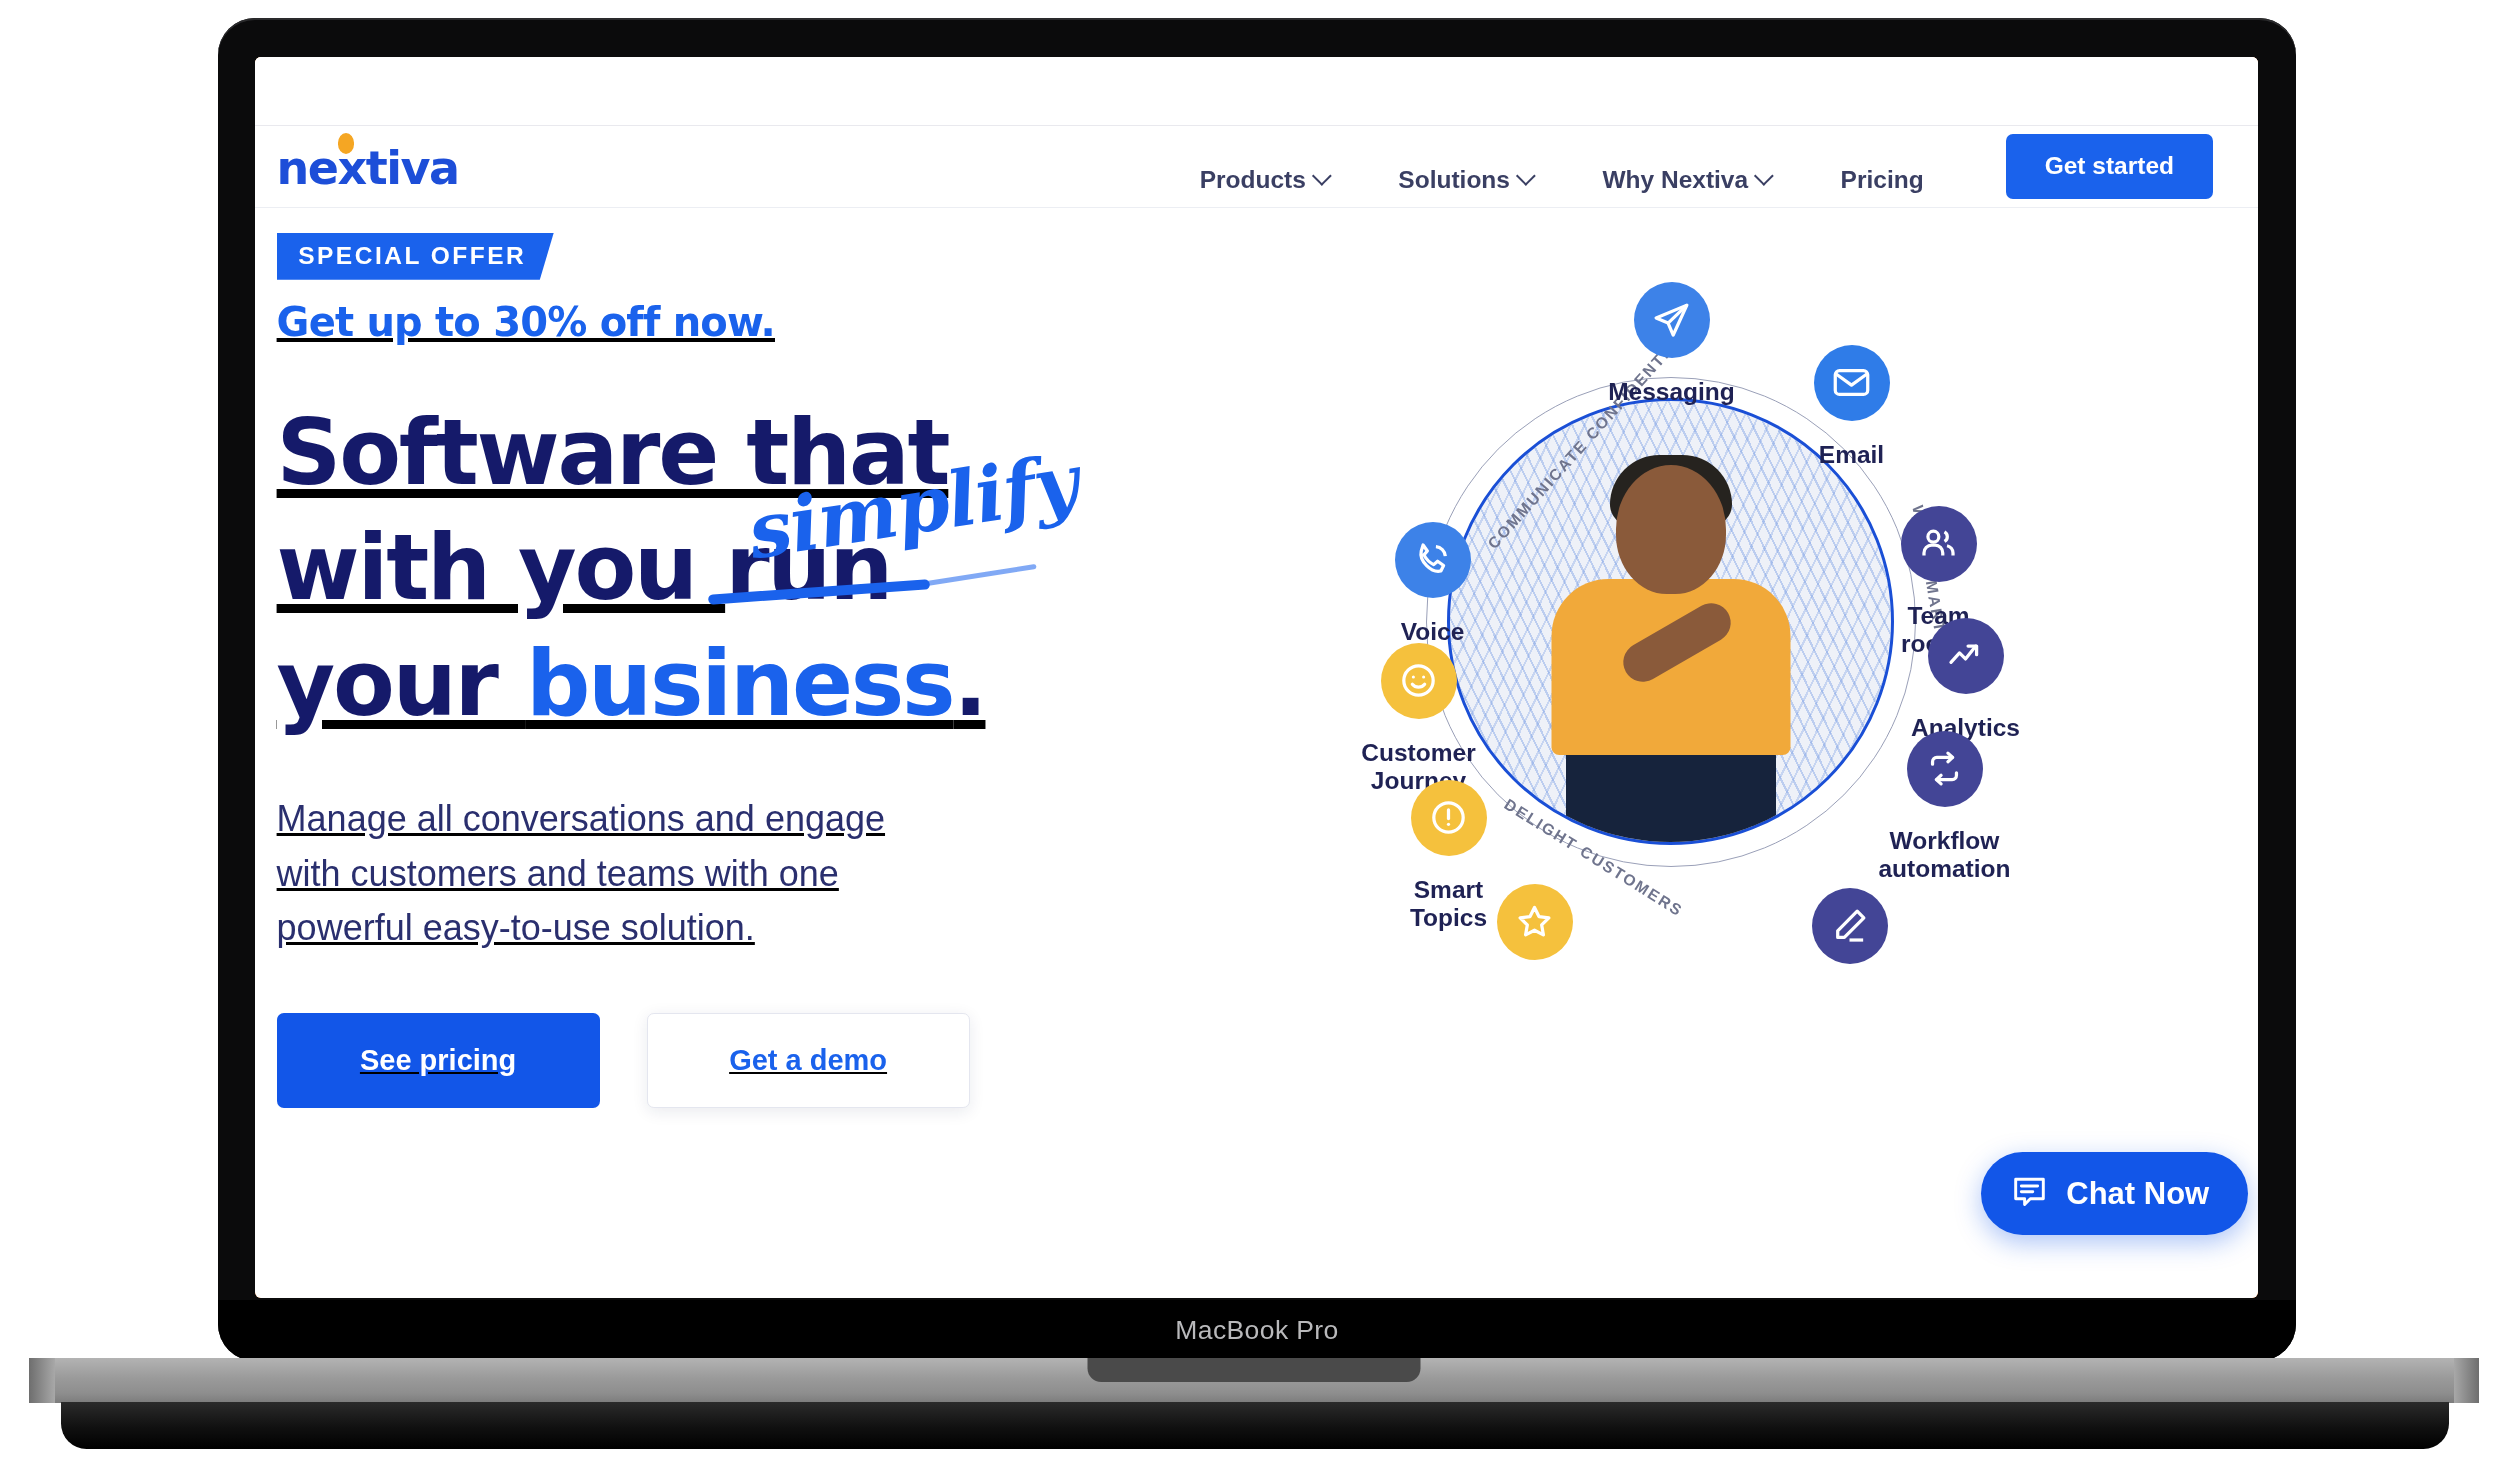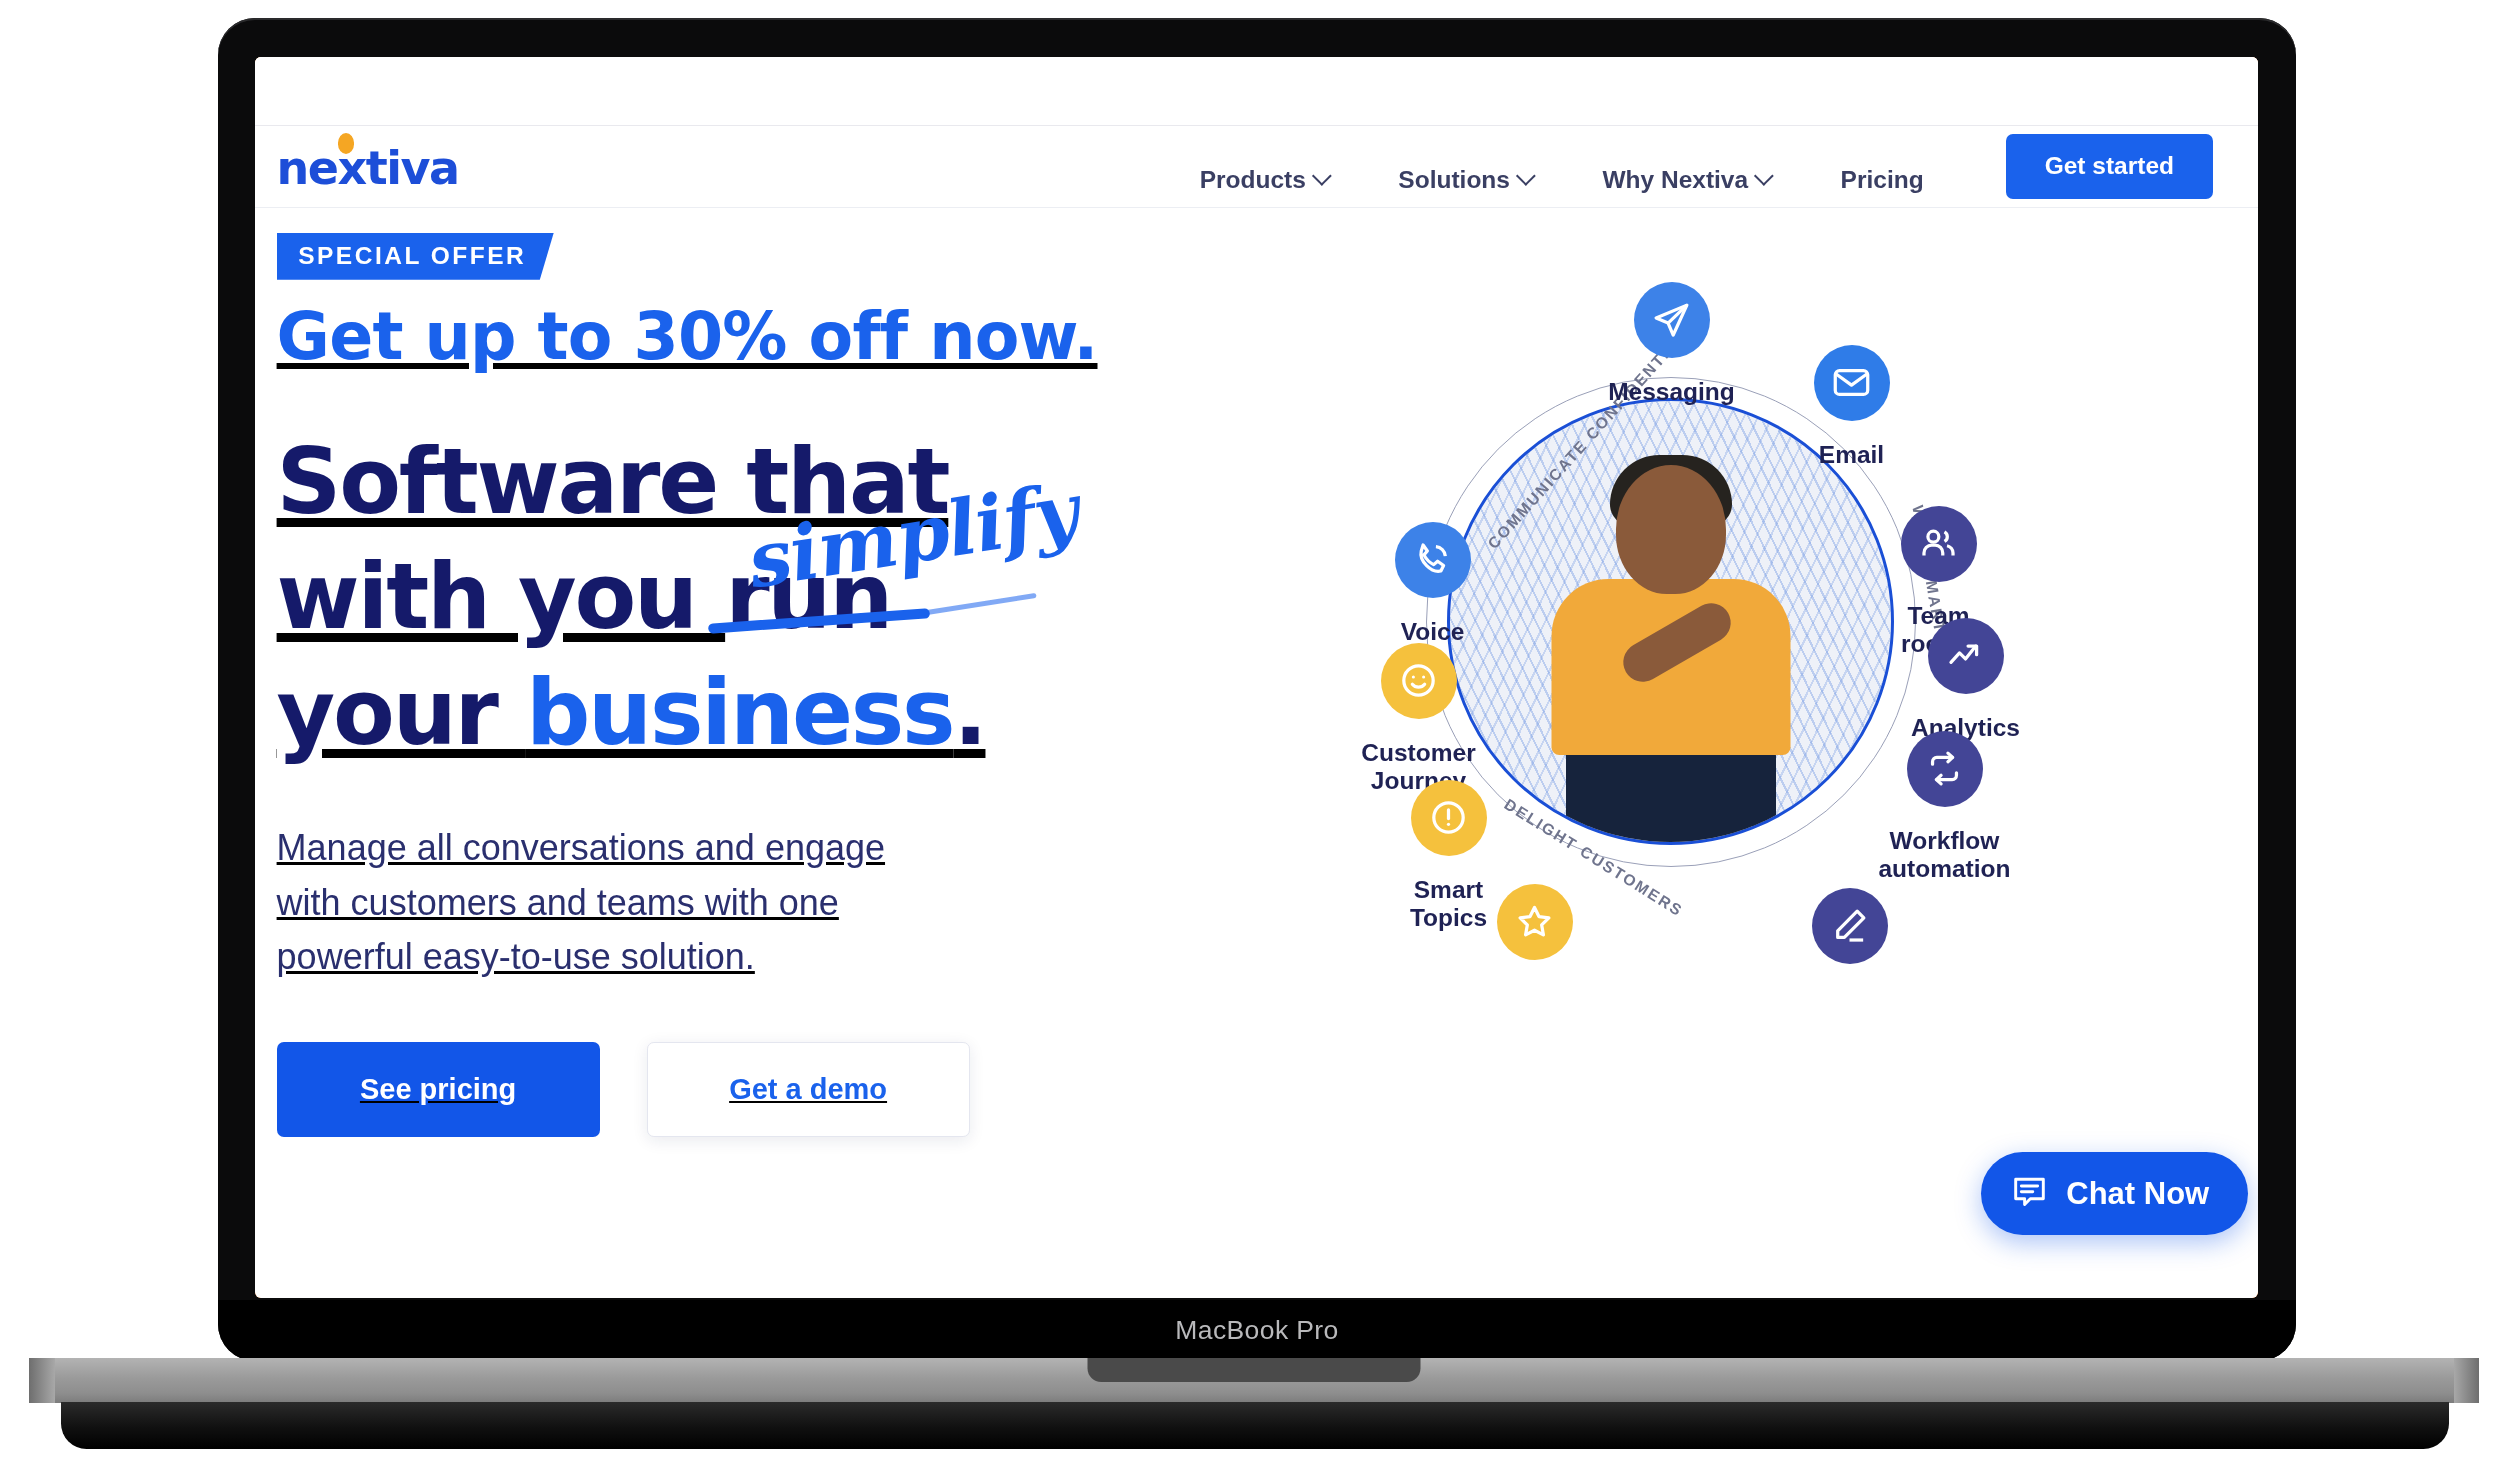--- a/index.html
+++ b/index.html
@@ -216,21 +216,21 @@
     color: #fff;
     font-size: 24.5px;
     font-weight: bold;
     letter-spacing: 2.5px;
     padding: 8.8px 27.4px 9.8px 21.6px;
     clip-path: polygon(0 0, 100% 0, 95% 100%, 0 100%);
     margin-bottom: 5.9px;
   }
 
   #offer-headline {
-    font-size: 65px;
+    font-size: 40px;
     font-weight: bold;
     color: #1a62ec;
     letter-spacing: -0.8px;
     margin-top: 13.7px;
     font-family: "DejaVu Sans", sans-serif;
   }
 
   #hero-headline-wrap {
     position: relative;
     margin-top: 50px;

